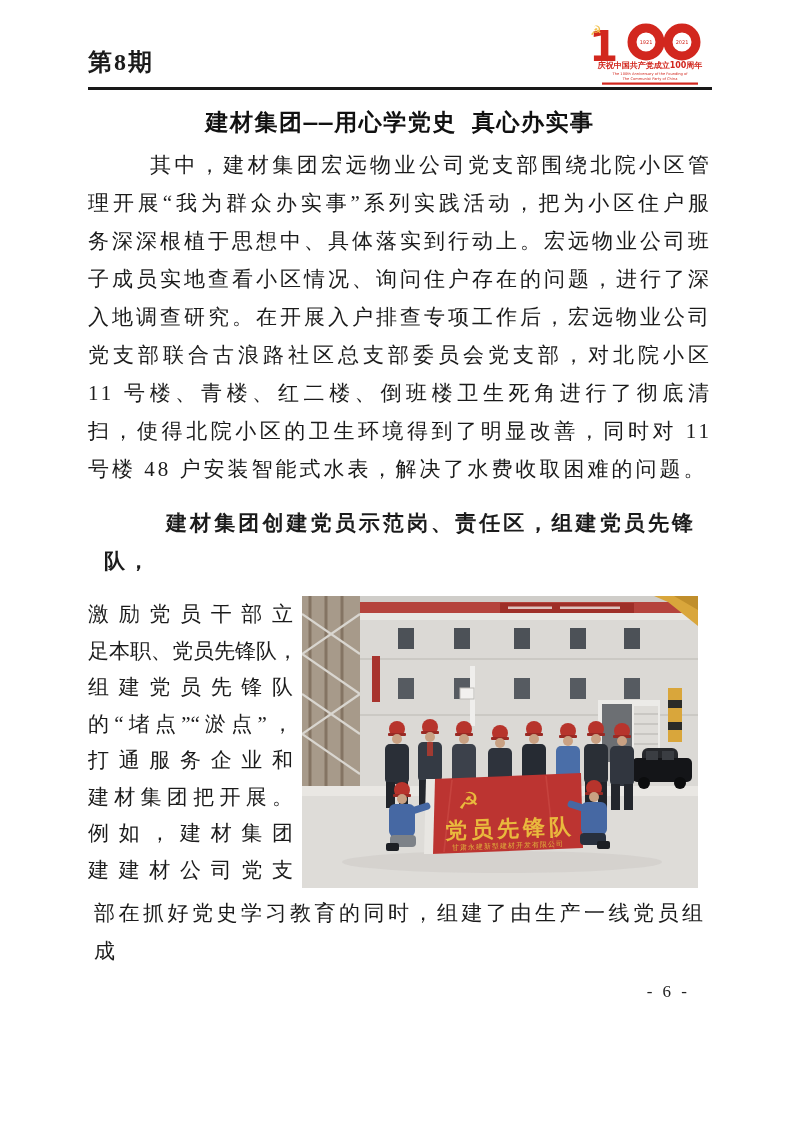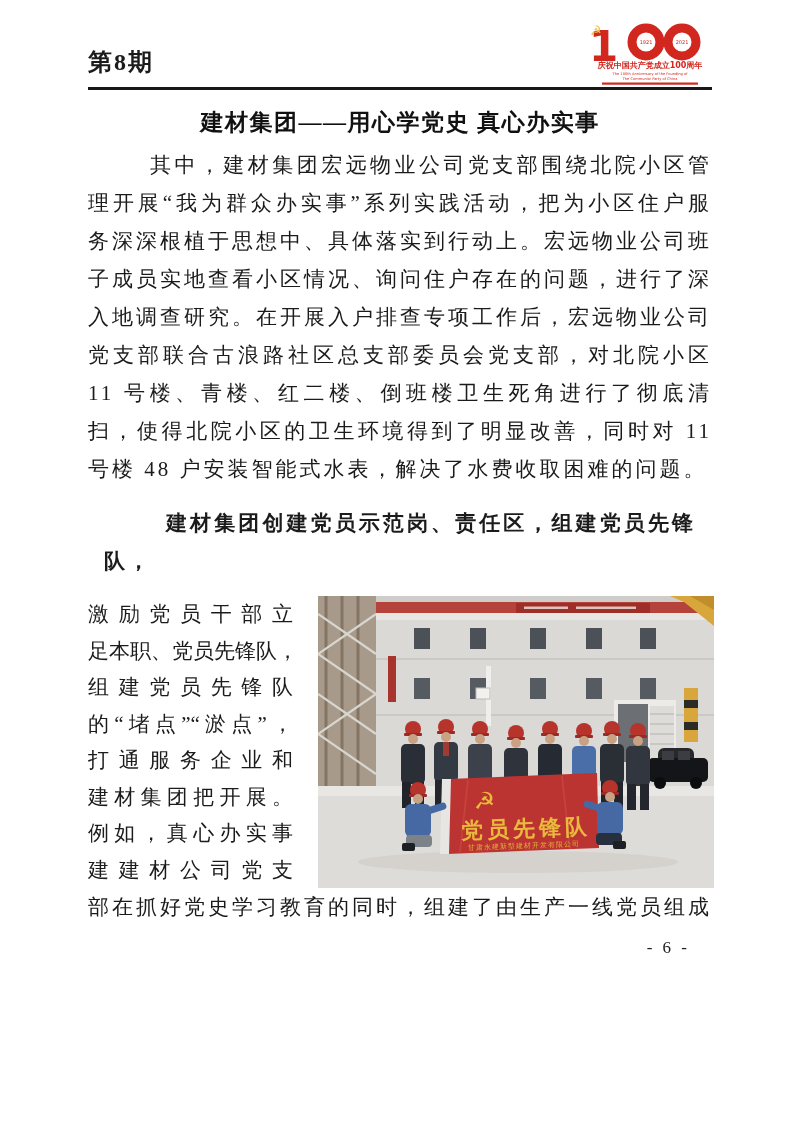--- a/index.html
+++ b/index.html
@@ -14,41 +14,41 @@
   .content{padding:0 88px;}
   
   .hdr{display:flex;justify-content:space-between;align-items:flex-end;padding-top:20px;height:66px;}
   .issue{font-size:24px;font-weight:bold;letter-spacing:2px;padding-bottom:8px;}
   .logo-svg{display:block;}
   .rule{border-bottom:3.5px solid #181818;margin-top:1px;}
   
   .title{
     margin-top:17px;
     text-align:center;
-    font-family:Liberation Serif, serif;
+    font-family:Liberation Mono, monospace;
     font-weight:bold;
     font-size:23px;
     letter-spacing:1.5px;
     color:#111;
   }
   
   .body{margin-top:8px;font-size:21px;line-height:38px;text-align:justify;letter-spacing:3px;}
   .para{margin:0;text-indent:62px;}
   .p3-intro{margin:16px;text-indent:62px;text-align:justify;font-weight:bold;}
-  .wrap-row{display:flex;align-items:center;gap:16px;}
+  .wrap-row{display:flex;align-items:center;}
   .left-col{width:205px;}
   .wline{
     height:36.5px;line-height:36.5px;
     letter-spacing:0;
     text-align:justify;text-align-last:justify;
     white-space:nowrap;
     overflow:hidden;
   }
   .photo-box{width:396px;height:292px;margin-left:9px;flex:none;}
-  .closing{margin:0;text-align:justify;text-align-last:justify;}
+  .closing{margin:6px;text-align:justify;text-align-last:justify;}
   
   .pageno{margin-top:12px;text-align:right;padding-right:22px;font-size:17px;letter-spacing:3px;color:#222;}
 </style>
 </head>
 <body>
 
 <div class="page">
   <div class="content">
 
     <div class="hdr">
@@ -78,21 +78,21 @@
       <p class="p3-intro">建材集团创建党员示范岗、责任区，组建党员先锋队，</p>
 
       <div class="wrap-row">
         <div class="left-col">
             <div class="wline">激励党员干部立</div>
             <div class="wline">足本职、党员先锋队，</div>
             <div class="wline">组建党员先锋队</div>
             <div class="wline">的“堵点”“淤点”，</div>
             <div class="wline">打通服务企业和</div>
             <div class="wline">建材集团把开展。</div>
-            <div class="wline">例如，真心办实事</div>
+            <div class="wline">例如，建材集团</div>
             <div class="wline">建建材公司党支</div>
           </div>
 
         <div class="photo-box">
           <svg width="396" height="292" viewBox="0 0 396 292">
 
             <rect x="0" y="0" width="396" height="292" fill="#cfcdc9"></rect>
 
             <rect x="55" y="6" width="341" height="186" fill="#dbd9d5"></rect>
             <rect x="55" y="6" width="341" height="11" fill="#b5433c"></rect>

